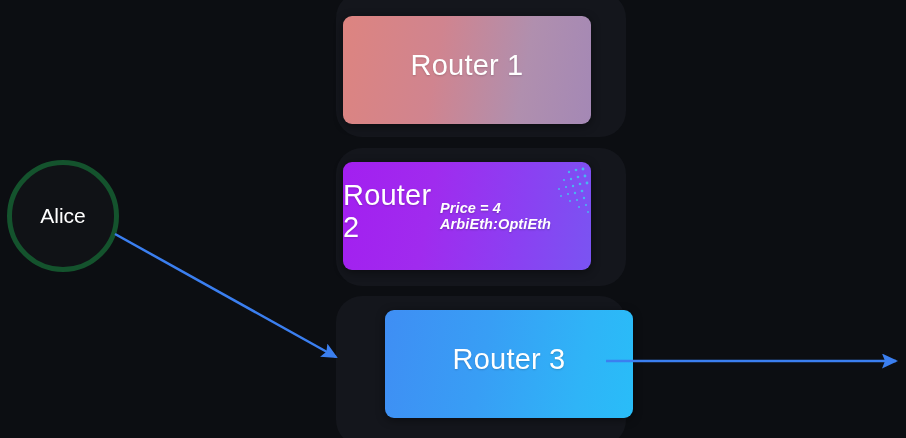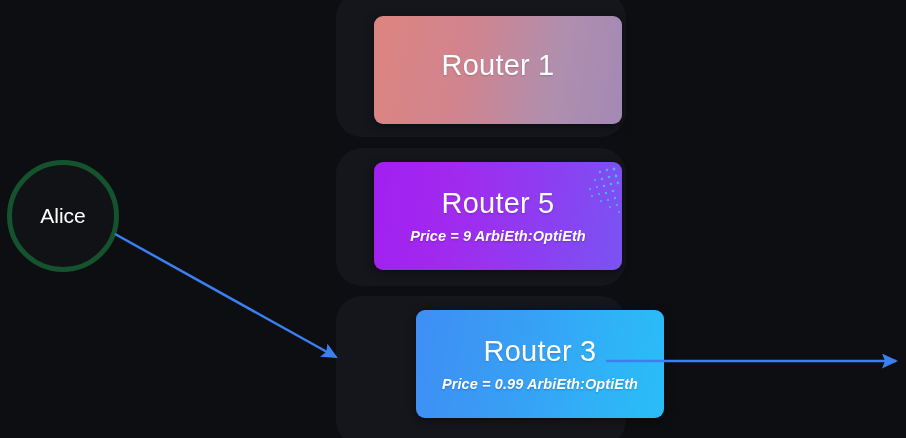--- a/index.html
+++ b/index.html
@@ -24,27 +24,26 @@
     background: #14161c;
     border-radius: 26px;
   }
   #panel-1 { top: -8px;  height: 145px; }
   #panel-2 { top: 148px; height: 138px; }
   #panel-3 { top: 296px; height: 150px; }
 
   
   .router-card {
     position: absolute;
-    left: 374px;
+    left: 343px;
     width: 248px;
     height: 108px;
     border-radius: 9px;
     overflow: hidden;
     display: flex;
-    flex-direction: column;
     align-items: center;
     justify-content: center;
     box-shadow: 0 2px 10px rgba(0,0,0,0.45);
   }
   #card-1 { top: 16px;  background: linear-gradient(100deg, #dd8480 0%, #d0848f 38%, #b08fae 72%, #a488b5 100%); }
   #card-2 { top: 162px; background: linear-gradient(100deg, #a31ff0 0%, #a02bee 35%, #8b40f2 70%, #7a54f2 100%); }
   #card-3 { top: 310px; background: linear-gradient(100deg, #3f8ef4 0%, #389ef5 40%, #2fb4f7 78%, #29bdf8 100%); margin-left: 42px; }
 
   .router-title {
     color: #ffffff;
@@ -134,27 +133,26 @@
           <circle cx="47" cy="32" r="1.1"></circle>
         <circle cx="40" cy="34" r="1.0"></circle>
           <circle cx="63" cy="36" r="1.2"></circle>
           <circle cx="56" cy="38" r="1.1"></circle>
         <circle cx="49" cy="39" r="1.0"></circle>
           <circle cx="65" cy="43" r="1.1"></circle>
           <circle cx="58" cy="45" r="1.0"></circle>
         <circle cx="67" cy="50" r="1.0"></circle>
       </g>
     </svg>
-    <div class="router-title">Router 5</div>
-    <div class="router-price">Price = 9 ArbiEth:OptiEth</div>
+    <div class="router-title">Router 2</div>
+    <div class="router-price">Price = 4 ArbiEth:OptiEth</div>
   </div>
 
   <div class="router-card" id="card-3">
     <div class="router-title">Router 3</div>
-    <div class="router-price">Price = 0.99 ArbiEth:OptiEth</div>
   </div>
 
   <div id="alice-node">
     <span class="node-label">Alice</span>
   </div>
 
   <svg id="edges" viewBox="0 0 906 438">
     <defs>
       <marker id="arrowhead" markerWidth="7" markerHeight="7" refX="5.6" refY="3" orient="auto" markerUnits="strokeWidth">
         <path d="M0,0 L6.4,3 L0,6 L1.2,3 Z" fill="#3b7ff0"></path>

